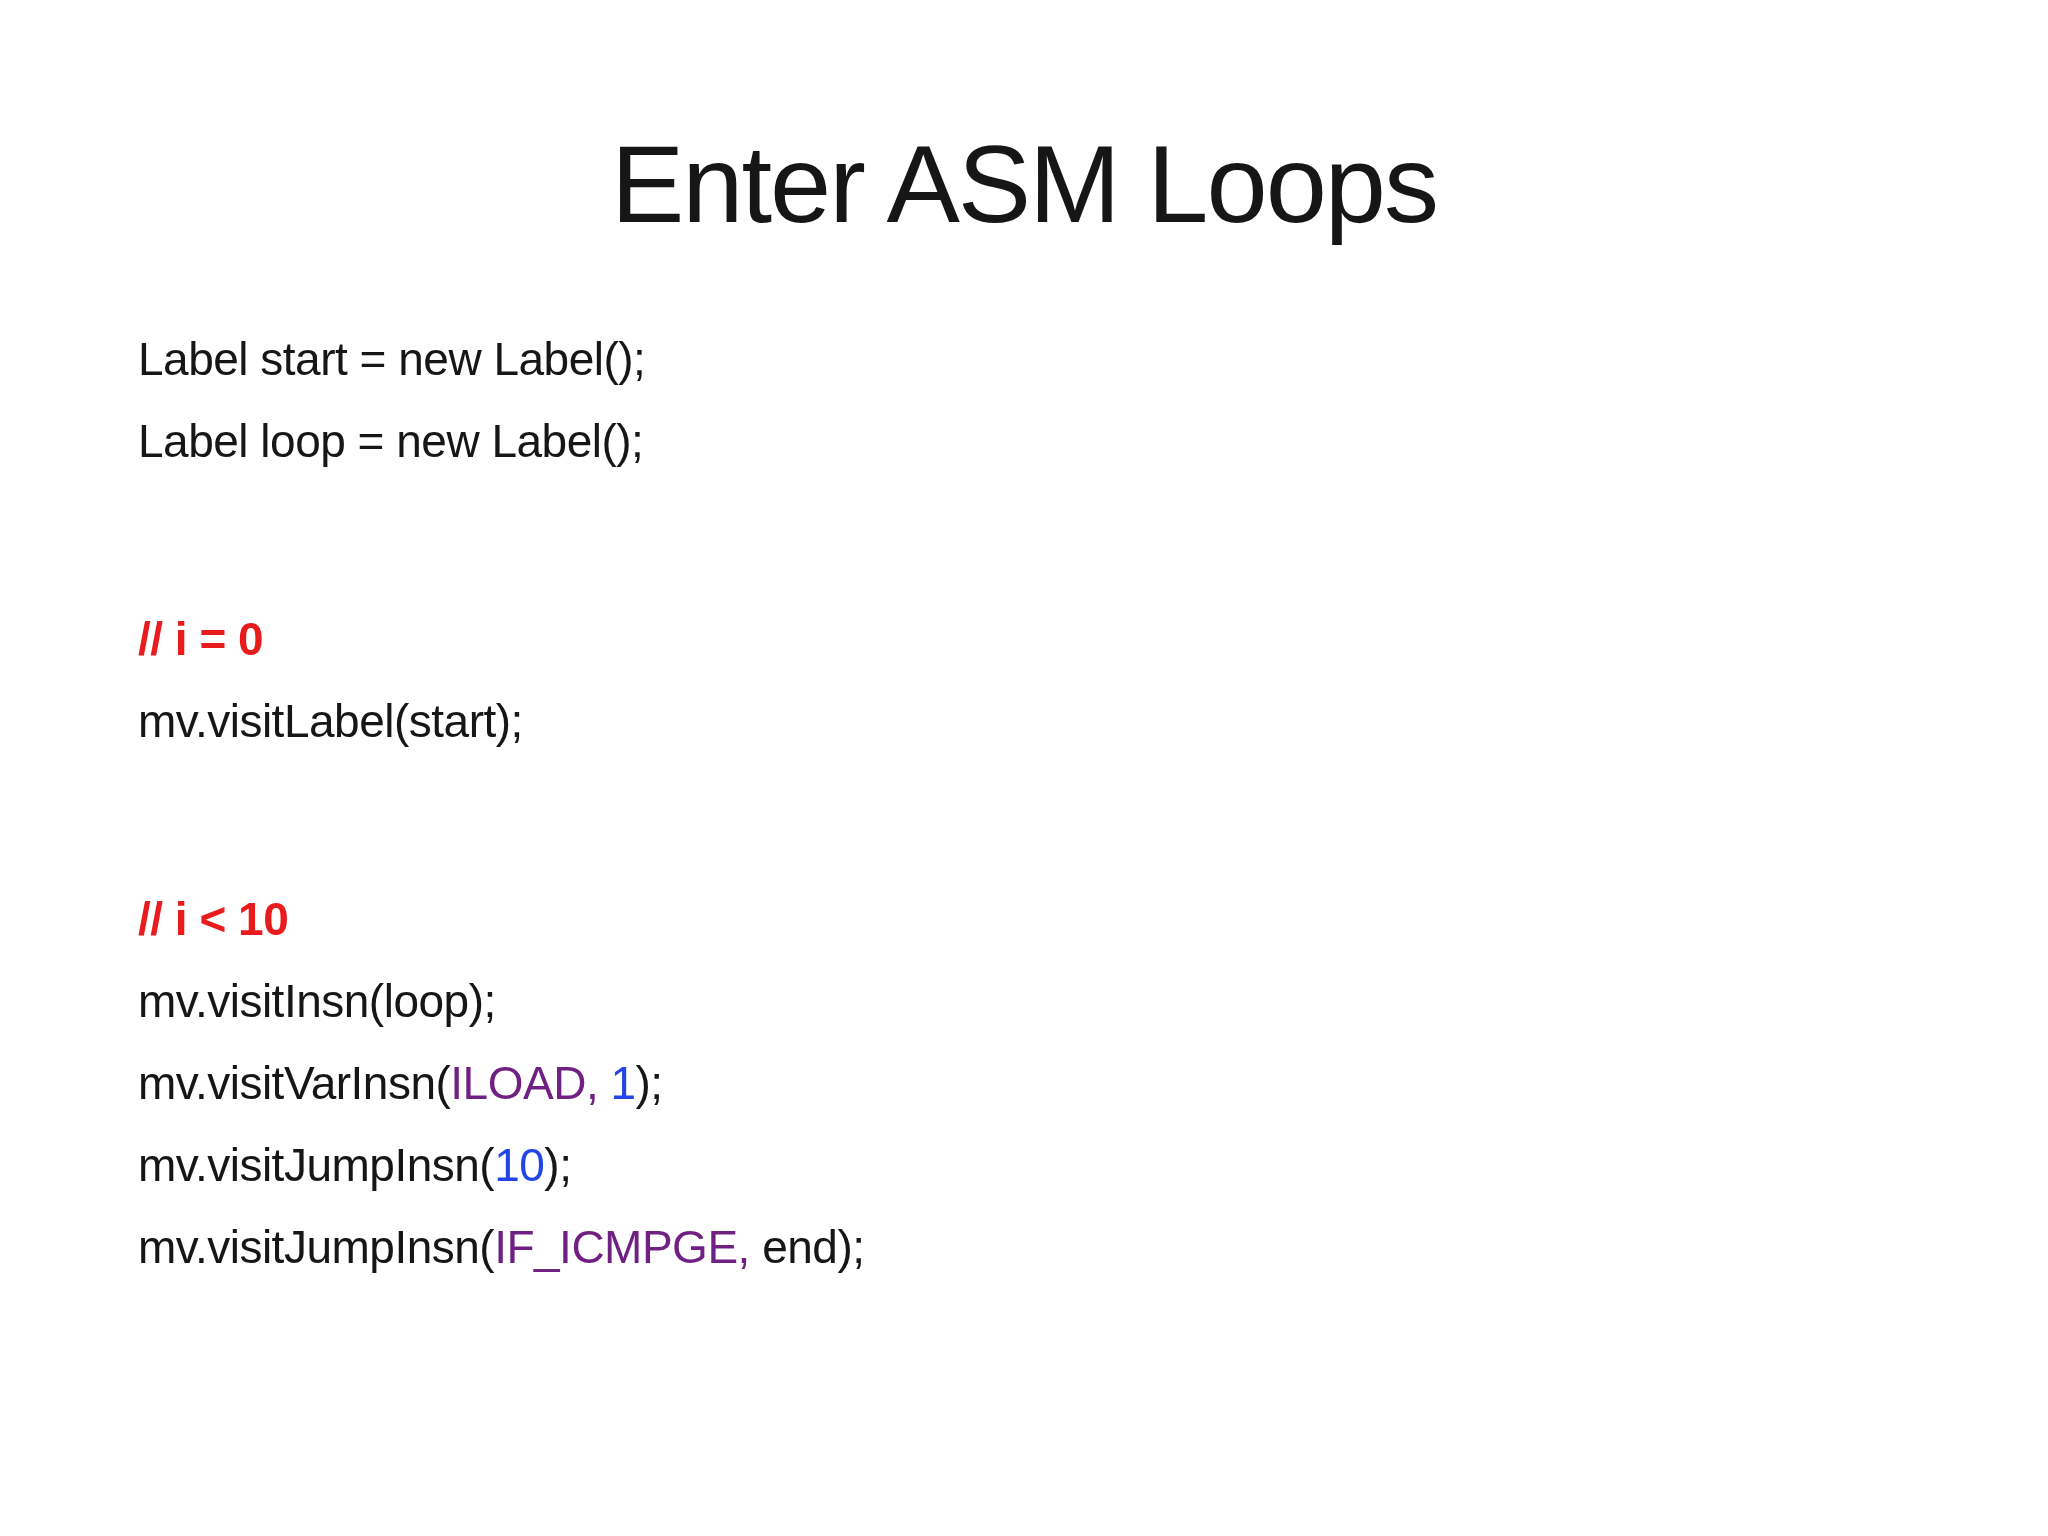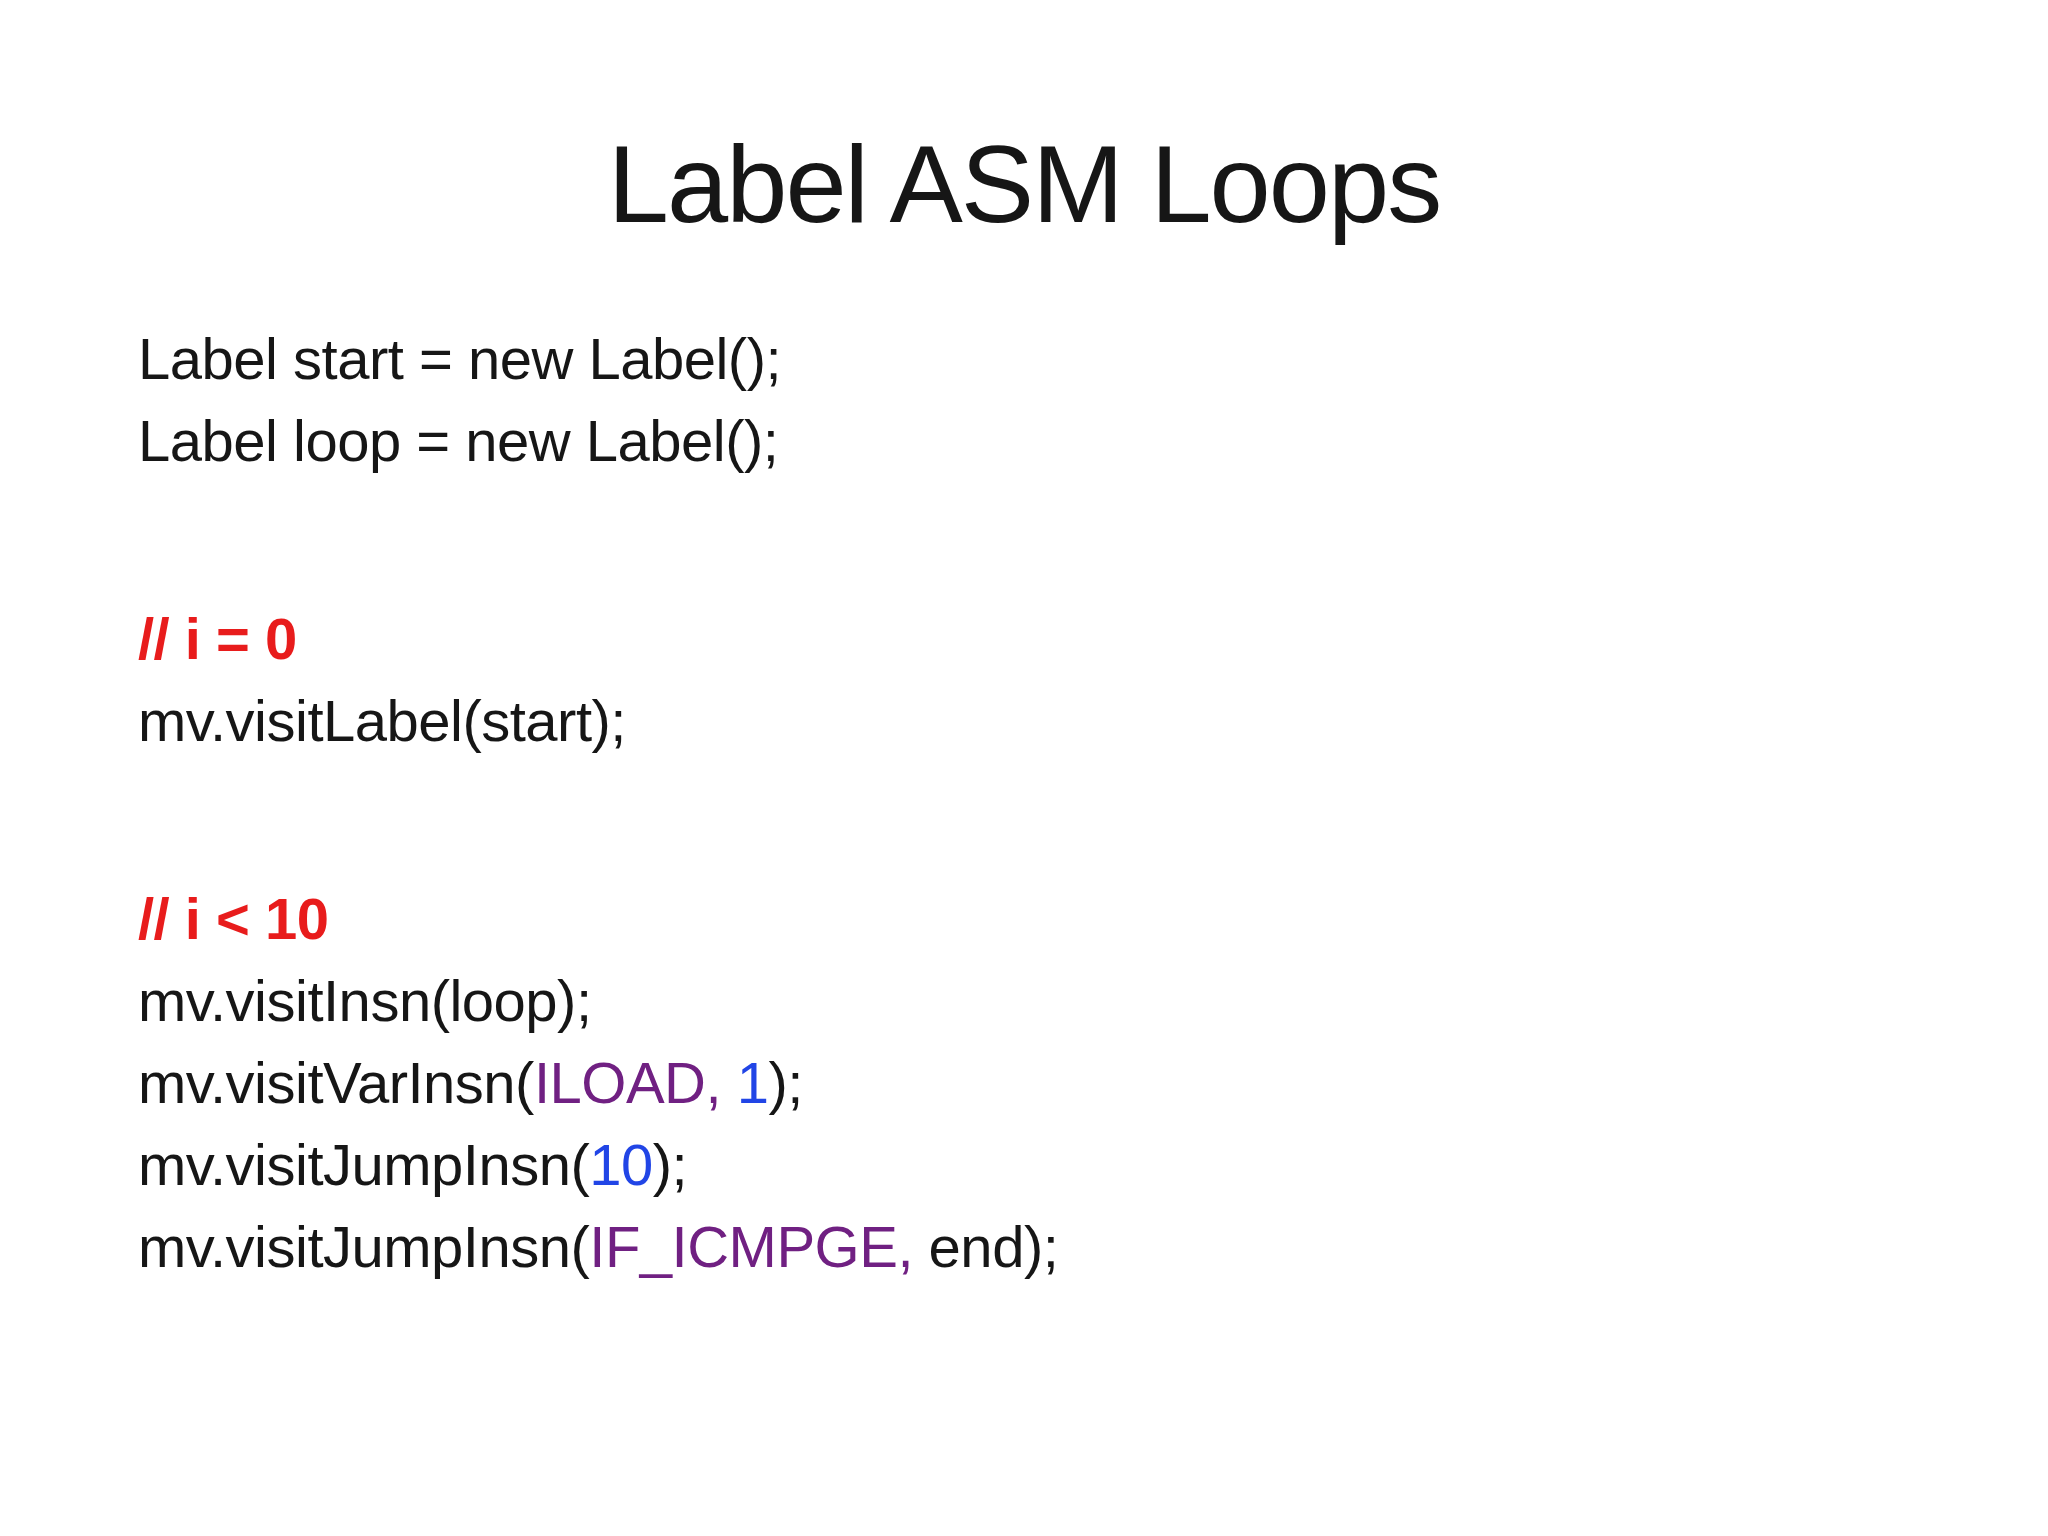--- a/index.html
+++ b/index.html
@@ -35,36 +35,36 @@
     font-weight: 400;
     letter-spacing: -2px;
     color: var(--c-text);
   }
   .code-area {
     margin: 68px 0 0 138px;
   }
   .code-block { margin-top: 116px; }
   .code-block:first-child { margin-top: 0; }
   .code-line {
-    font-size: 58px;
+    font-size: 46px;
     line-height: 82px;
     letter-spacing: -0.5px;
     white-space: pre;
     color: var(--c-text);
   }
   .seg-text    { color: var(--c-text); }
   .seg-comment { color: var(--c-comment); font-weight: 700; }
   .seg-opcode  { color: var(--c-opcode); }
   .seg-number  { color: var(--c-number); }
 </style>
 </head>
 <body>
 
 <div class="slide">
-  <h1 class="slide-title">Label ASM Loops</h1>
+  <h1 class="slide-title">Enter ASM Loops</h1>
   <div class="code-area">
       <div class="code-block">
         <div class="code-line"><span class="seg-text">Label start = new Label();</span></div>
         <div class="code-line"><span class="seg-text">Label loop = new Label();</span></div>
       </div>
       <div class="code-block">
         <div class="code-line"><span class="seg-comment">// i = 0</span></div>
         <div class="code-line"><span class="seg-text">mv.visitLabel(start);</span></div>
       </div>
       <div class="code-block">

